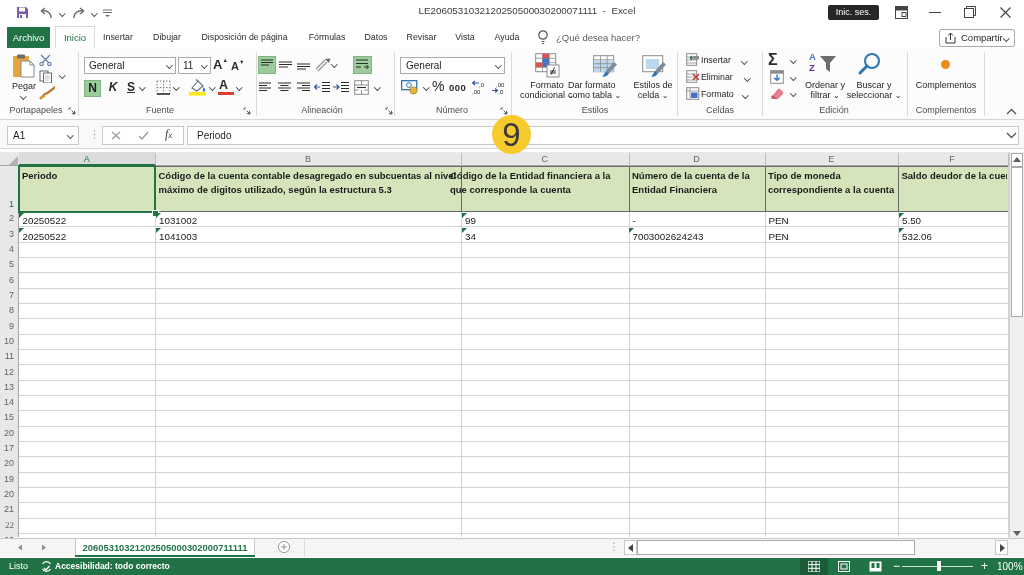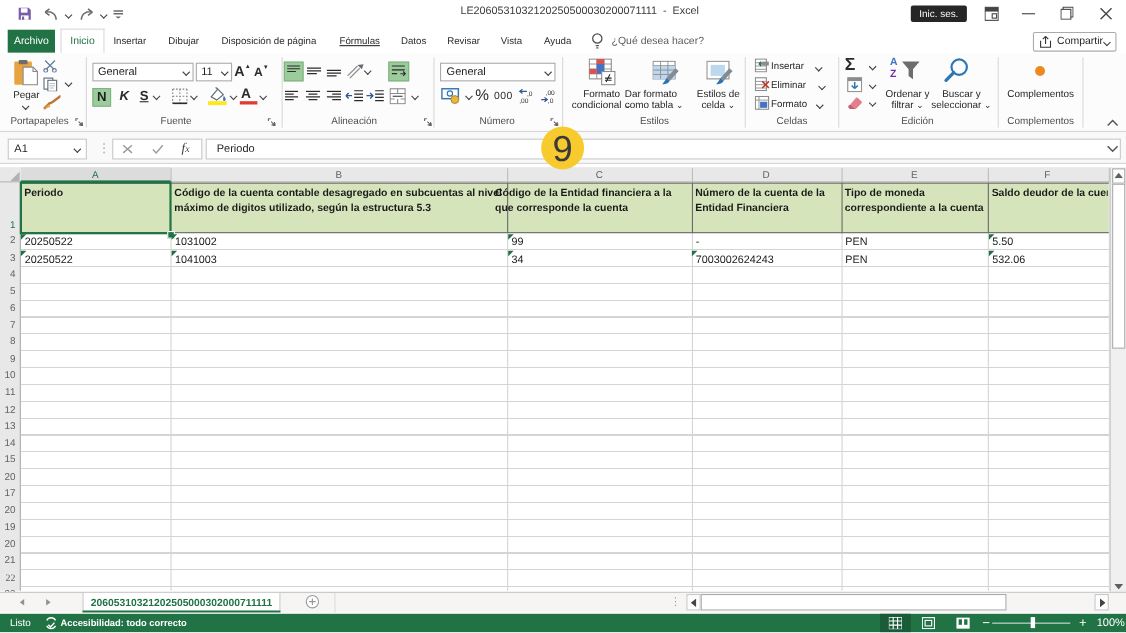--- a/index.html
+++ b/index.html
@@ -55,21 +55,21 @@
 <svg class="abs" style="left:1000px;top:7px" width="11" height="11" viewBox="0 0 11 11">
   <path d="M0.5 0.5 L10.5 10.5 M10.5 0.5 L0.5 10.5" stroke="#444" stroke-width="1.2"></path>
 </svg>
 
 <div class="abs" style="left:0;top:25px;width:1024px;height:23px;background:#fff;"></div>
 <div class="abs" style="left:7px;top:27px;width:43px;height:21px;background:#217346;color:#fff;font-size:9.5px;text-align:center;line-height:21px;">Archivo</div>
 <div class="abs" style="left:55px;top:26px;width:40px;height:22px;background:#fff;border:1px solid #d9d9d9;border-bottom:none;box-sizing:border-box;color:#217346;font-size:9.5px;text-align:center;line-height:21px;">Inicio</div>
 <div class="mtab" style="left:93px;width:50px;">Insertar</div>
 <div class="mtab" style="left:142px;width:50px;">Dibujar</div>
 <div class="mtab" style="left:194px;width:101px;">Disposición de página</div>
-<div class="mtab" style="left:300px;width:54px;text-decoration:underline;">Fórmulas</div>
+<div class="mtab" style="left:300px;width:54px;">Fórmulas</div>
 <div class="mtab" style="left:357px;width:38px;">Datos</div>
 <div class="mtab" style="left:398px;width:47px;">Revisar</div>
 <div class="mtab" style="left:448px;width:34px;">Vista</div>
 <div class="mtab" style="left:487px;width:40px;">Ayuda</div>
 <svg class="abs" style="left:537px;top:29px" width="12" height="16" viewBox="0 0 12 16">
   <circle cx="6" cy="6" r="4.2" fill="none" stroke="#555" stroke-width="1.2"></circle>
   <path d="M4.5 12.5h3M5 14.5h2" stroke="#555" stroke-width="1.2"></path>
 </svg>
 <div class="abs" style="left:556px;top:27px;font-size:9.5px;color:#5c5c5c;line-height:21px;">¿Qué desea hacer?</div>
 <div class="abs" style="left:939px;top:29px;width:76px;height:18px;border:1px solid #ababab;border-radius:2px;box-sizing:border-box;background:#fff;"></div>
@@ -199,21 +199,21 @@
 
 <div class="abs" style="left:400px;top:57px;width:105px;height:17px;border:1px solid #ababab;box-sizing:border-box;background:#fff;font-size:10px;color:#1f1f1f;line-height:15px;padding-left:5px;">General</div>
 <div class="caret" style="left:495px;top:63px"></div>
 <svg class="abs" style="left:401px;top:80px" width="19" height="15" viewBox="0 0 19 15">
   <rect x="0.7" y="0.7" width="15" height="9" fill="#fff" stroke="#2e75b6" stroke-width="1.3"></rect>
   <circle cx="8" cy="5" r="2.4" fill="none" stroke="#2e75b6" stroke-width="1"></circle>
   <circle cx="12.5" cy="10.5" r="3.6" fill="#e8b63f" stroke="#a9802a" stroke-width="0.8"></circle>
 </svg>
 <div class="caret" style="left:423px;top:85px"></div>
 <div class="abs" style="left:432px;top:78px;font-size:14px;color:#2b2b2b;">%</div>
-<div class="abs" style="left:449px;top:82px;font-size:9.5px;font-weight:normal;color:#2b2b2b;letter-spacing:0.5px;">000</div>
+<div class="abs" style="left:449px;top:82px;font-size:9.5px;font-weight:bold;color:#2b2b2b;letter-spacing:0.5px;">000</div>
 <svg class="abs" style="left:471px;top:80px" width="15" height="15" viewBox="0 0 15 15">
   <path d="M8 3 h-6 M4 1 L1.5 3 4 5" stroke="#2f5597" stroke-width="1.1" fill="none"></path>
   <text x="8" y="7" font-size="6" fill="#2b2b2b" font-family="Liberation Sans">,0</text>
   <text x="1" y="13.5" font-size="6" fill="#2b2b2b" font-family="Liberation Sans">,00</text>
 </svg>
 <svg class="abs" style="left:491px;top:80px" width="15" height="15" viewBox="0 0 15 15">
   <text x="5" y="6.5" font-size="6" fill="#2b2b2b" font-family="Liberation Sans">,00</text>
   <text x="7" y="13.5" font-size="6" fill="#2b2b2b" font-family="Liberation Sans">,0</text>
   <path d="M1 10.5 h5 M4 8.5 L6.5 10.5 4 12.5" stroke="#2f5597" stroke-width="1.1" fill="none"></path>
 </svg>

